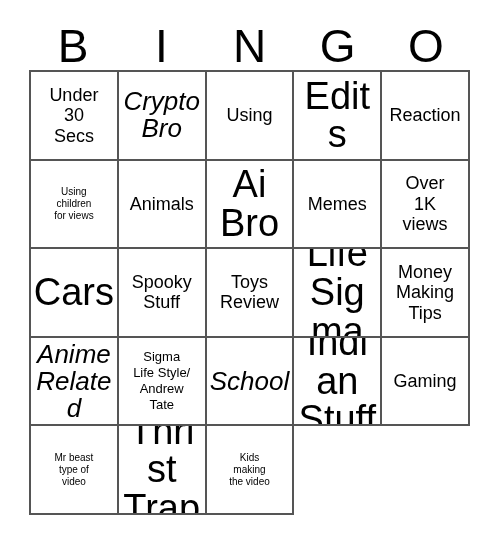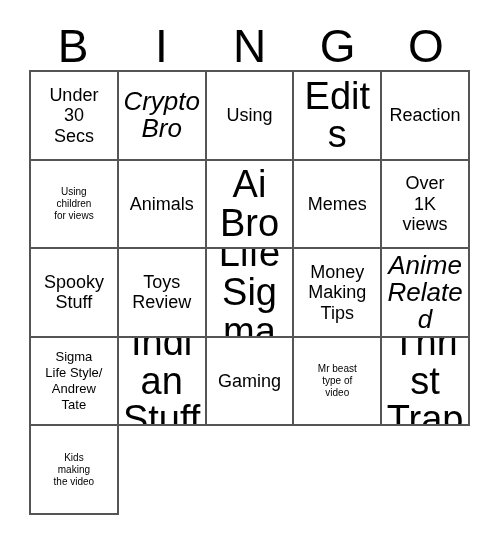--- a/index.html
+++ b/index.html
@@ -136,20 +136,23 @@
       </div>
       <div class="bingo-cell">
         <span class="cell-text size-md">Memes</span>
       </div>
       <div class="bingo-cell">
         <span class="cell-text size-md">Over
 1K
 views</span>
       </div>
       <div class="bingo-cell">
+        <span class="cell-text size-xl">Cars</span>
+      </div>
+      <div class="bingo-cell">
         <span class="cell-text size-md">Spooky
 Stuff</span>
       </div>
       <div class="bingo-cell">
         <span class="cell-text size-md">Toys
 Review</span>
       </div>
       <div class="bingo-cell">
         <span class="cell-text size-xl">Life
 Sigma</span>
@@ -163,20 +166,23 @@
         <span class="cell-text size-lg">Anime
 Related</span>
       </div>
       <div class="bingo-cell">
         <span class="cell-text size-xs">Sigma
 Life Style/
 Andrew
 Tate</span>
       </div>
       <div class="bingo-cell">
+        <span class="cell-text size-lg">School</span>
+      </div>
+      <div class="bingo-cell">
         <span class="cell-text size-xl">Indian
 Stuff</span>
       </div>
       <div class="bingo-cell">
         <span class="cell-text size-md">Gaming</span>
       </div>
       <div class="bingo-cell">
         <span class="cell-text size-sm">Mr beast
 type of
 video</span>

